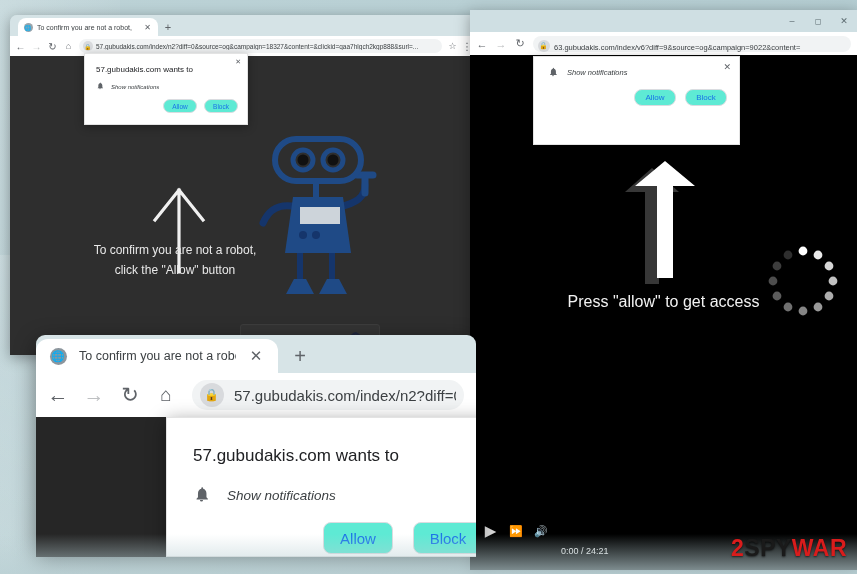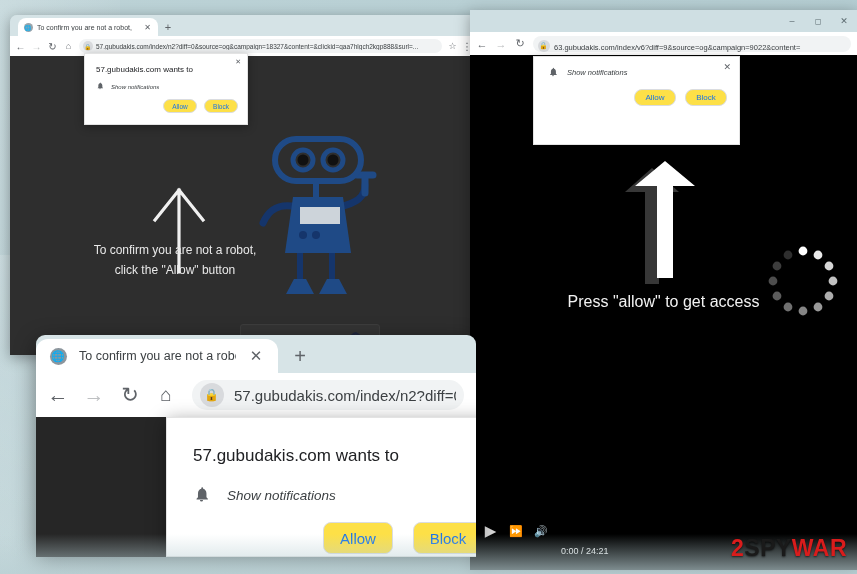--- a/index.html
+++ b/index.html
@@ -104,21 +104,21 @@
   .perm-title { color: #202124; white-space: nowrap; }
   .perm-row { display: flex; align-items: flex-end; font-style: italic; }
   .perm-sub { color: #3c4043; white-space: nowrap; }
   .perm-x { position: absolute; color: #5f6368; line-height: 1; }
   .perm-btns { display: flex; justify-content: flex-end; }
   .perm-btn {
     border: 1px solid #dadce0;
     border-radius: 8px;
     color: #1a73e8;
     display: flex; align-items: center; justify-content: center;
-    background: #fde047;
+    background: #5eead4;
     white-space: nowrap;
   }
   .bell { flex: none; display: block; }
 
   
   .page-dark { background: #2e2e2e; }
   .page-black { background: #000000; }
 
   .center-text {
     position: absolute; text-align: center;

